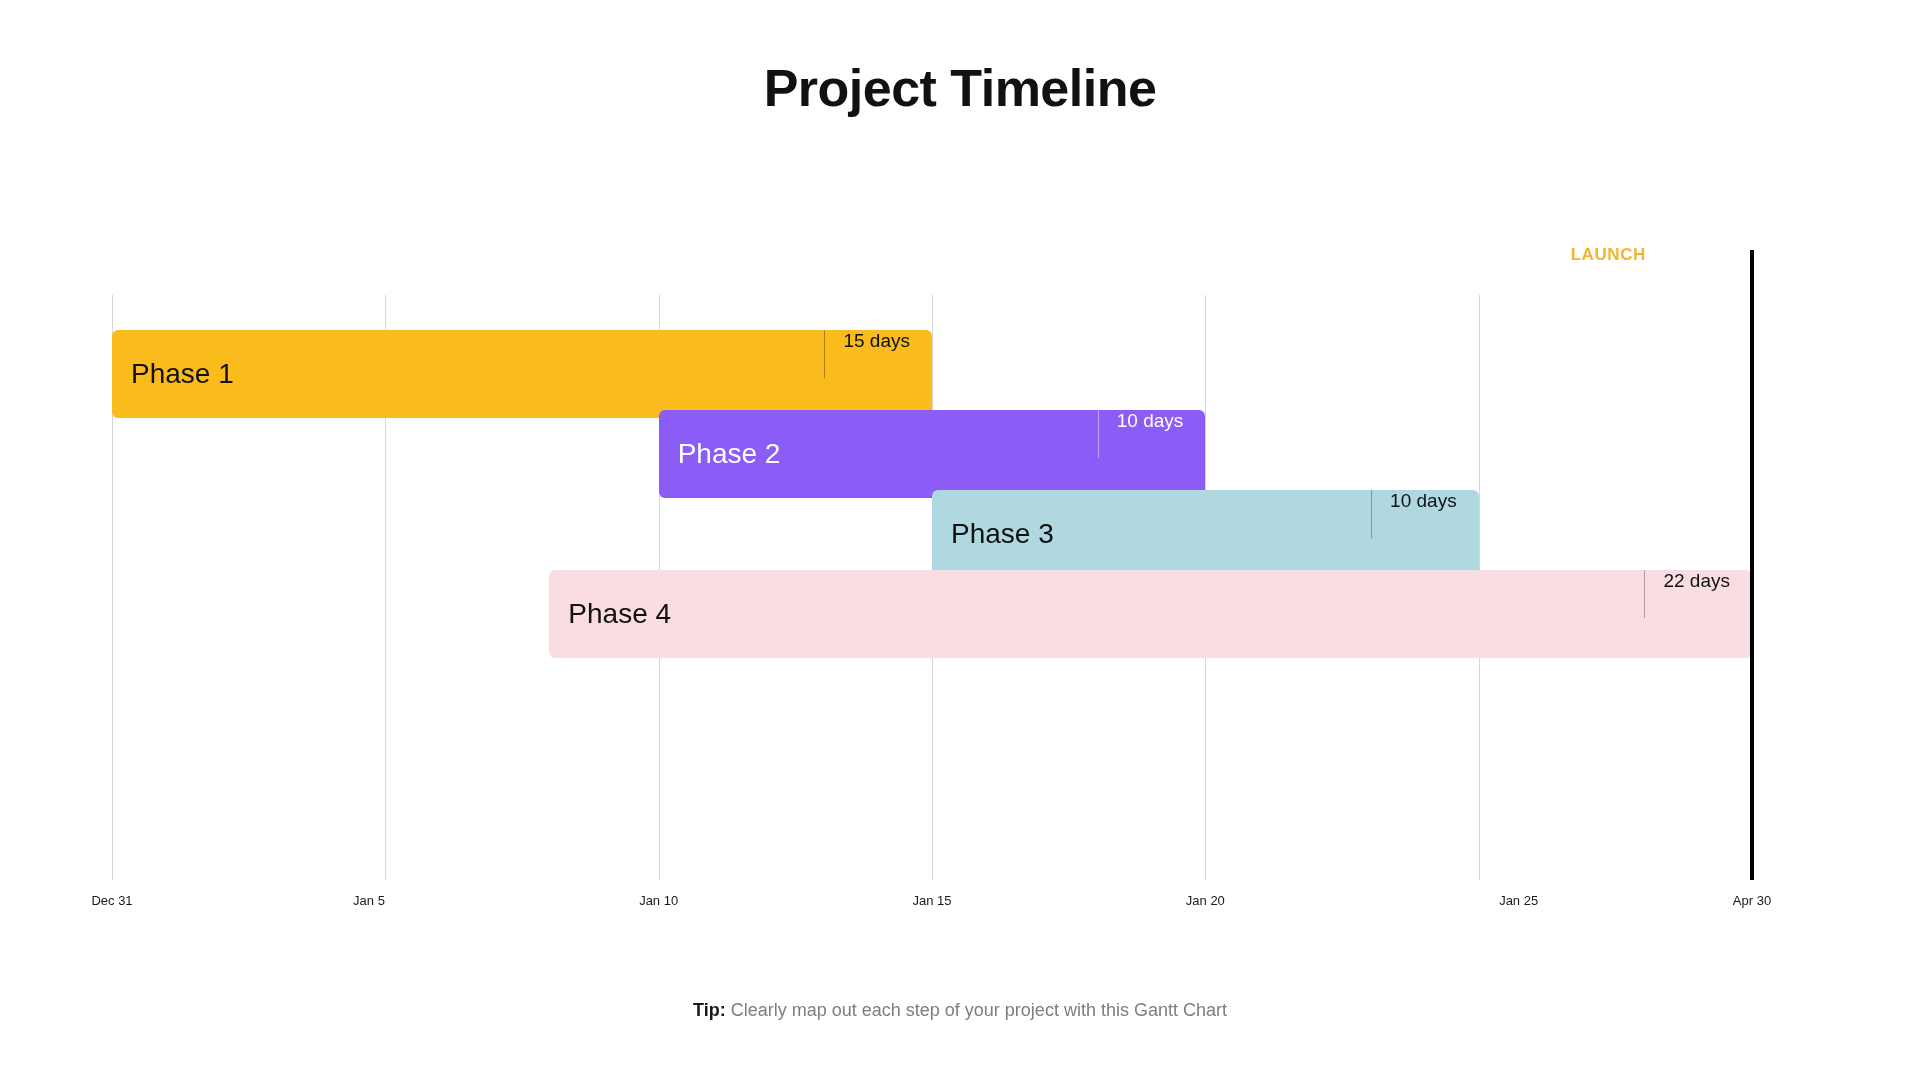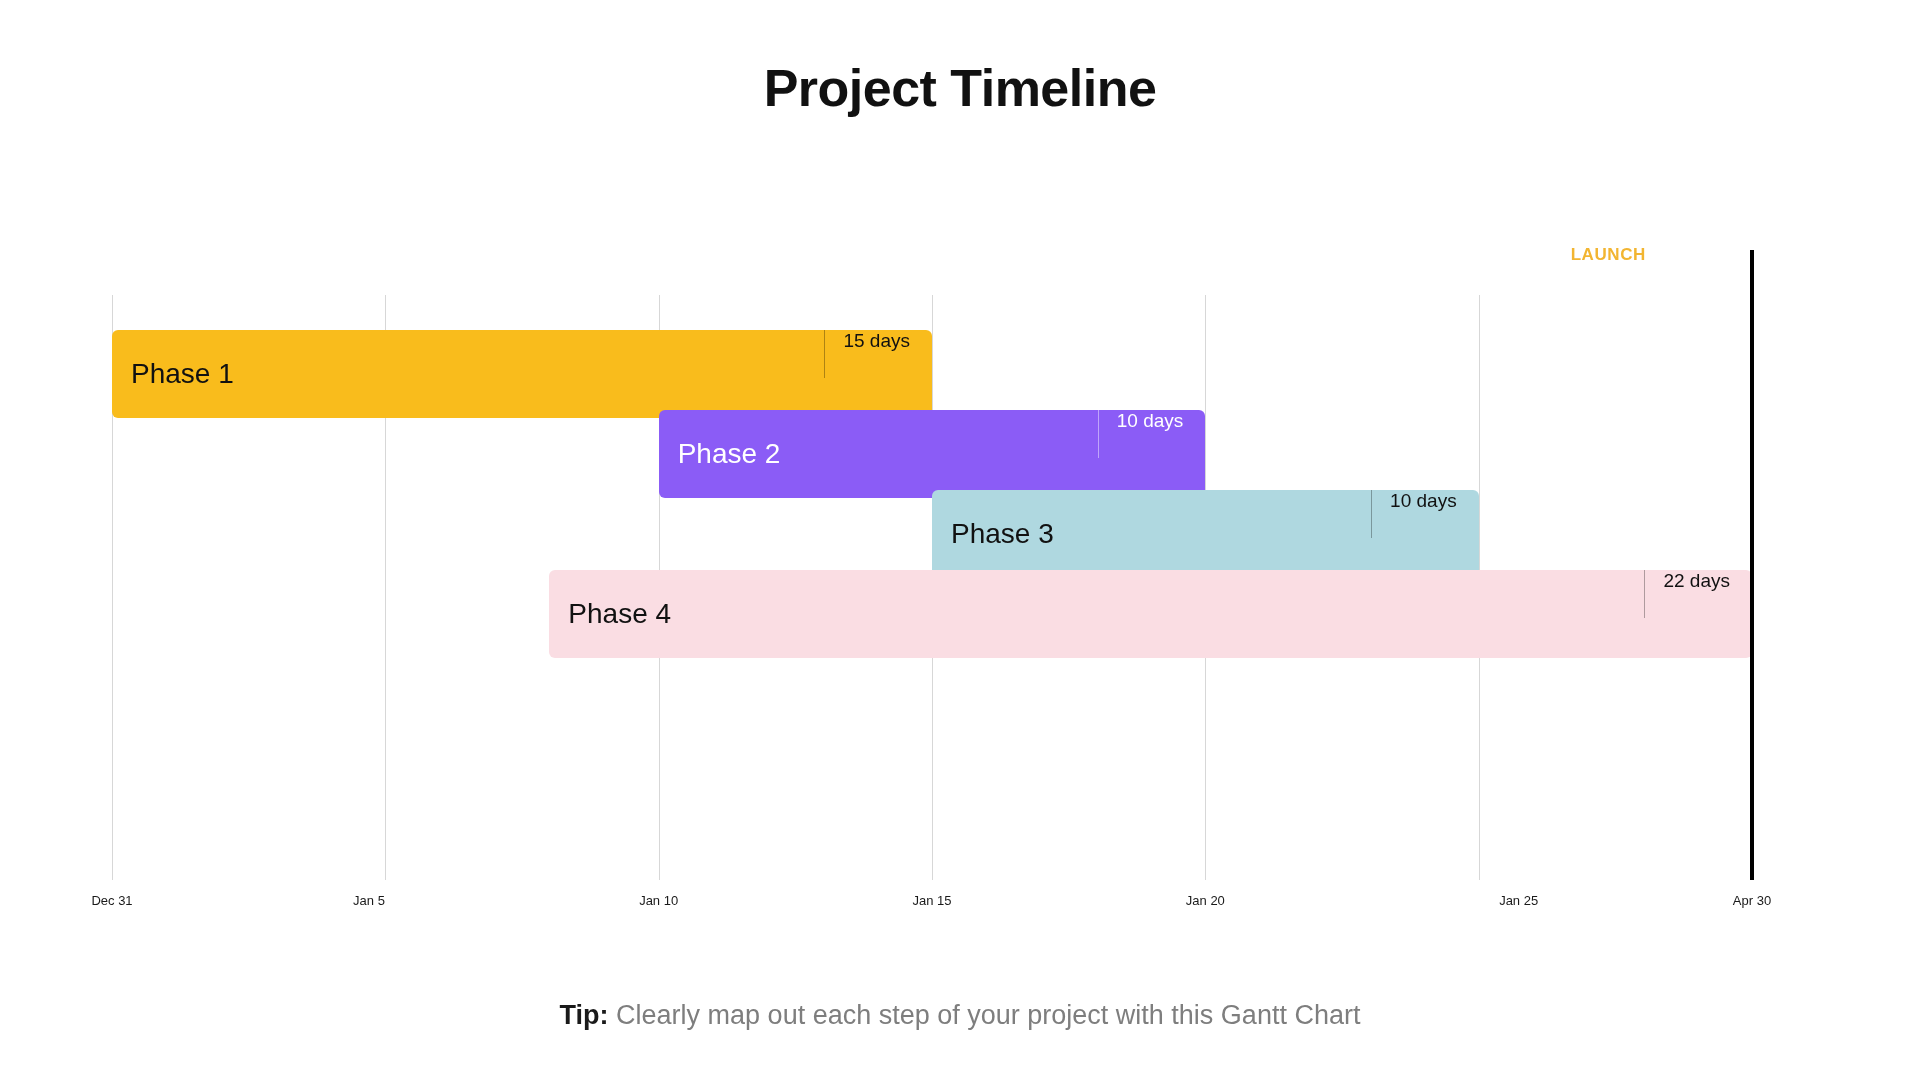--- a/index.html
+++ b/index.html
@@ -121,21 +121,21 @@
     white-space: nowrap;
   }
 
   
   #footer-tip {
     position: absolute;
     top: 1000px;
     left: 0;
     width: 1920px;
     text-align: center;
-    font-size: 27px;
+    font-size: 18px;
     color: #7e7e7e;
   }
   #footer-tip .tip-bold {
     font-weight: bold;
     color: #1a1a1a;
   }
 </style>
 </head>
 <body>
 

